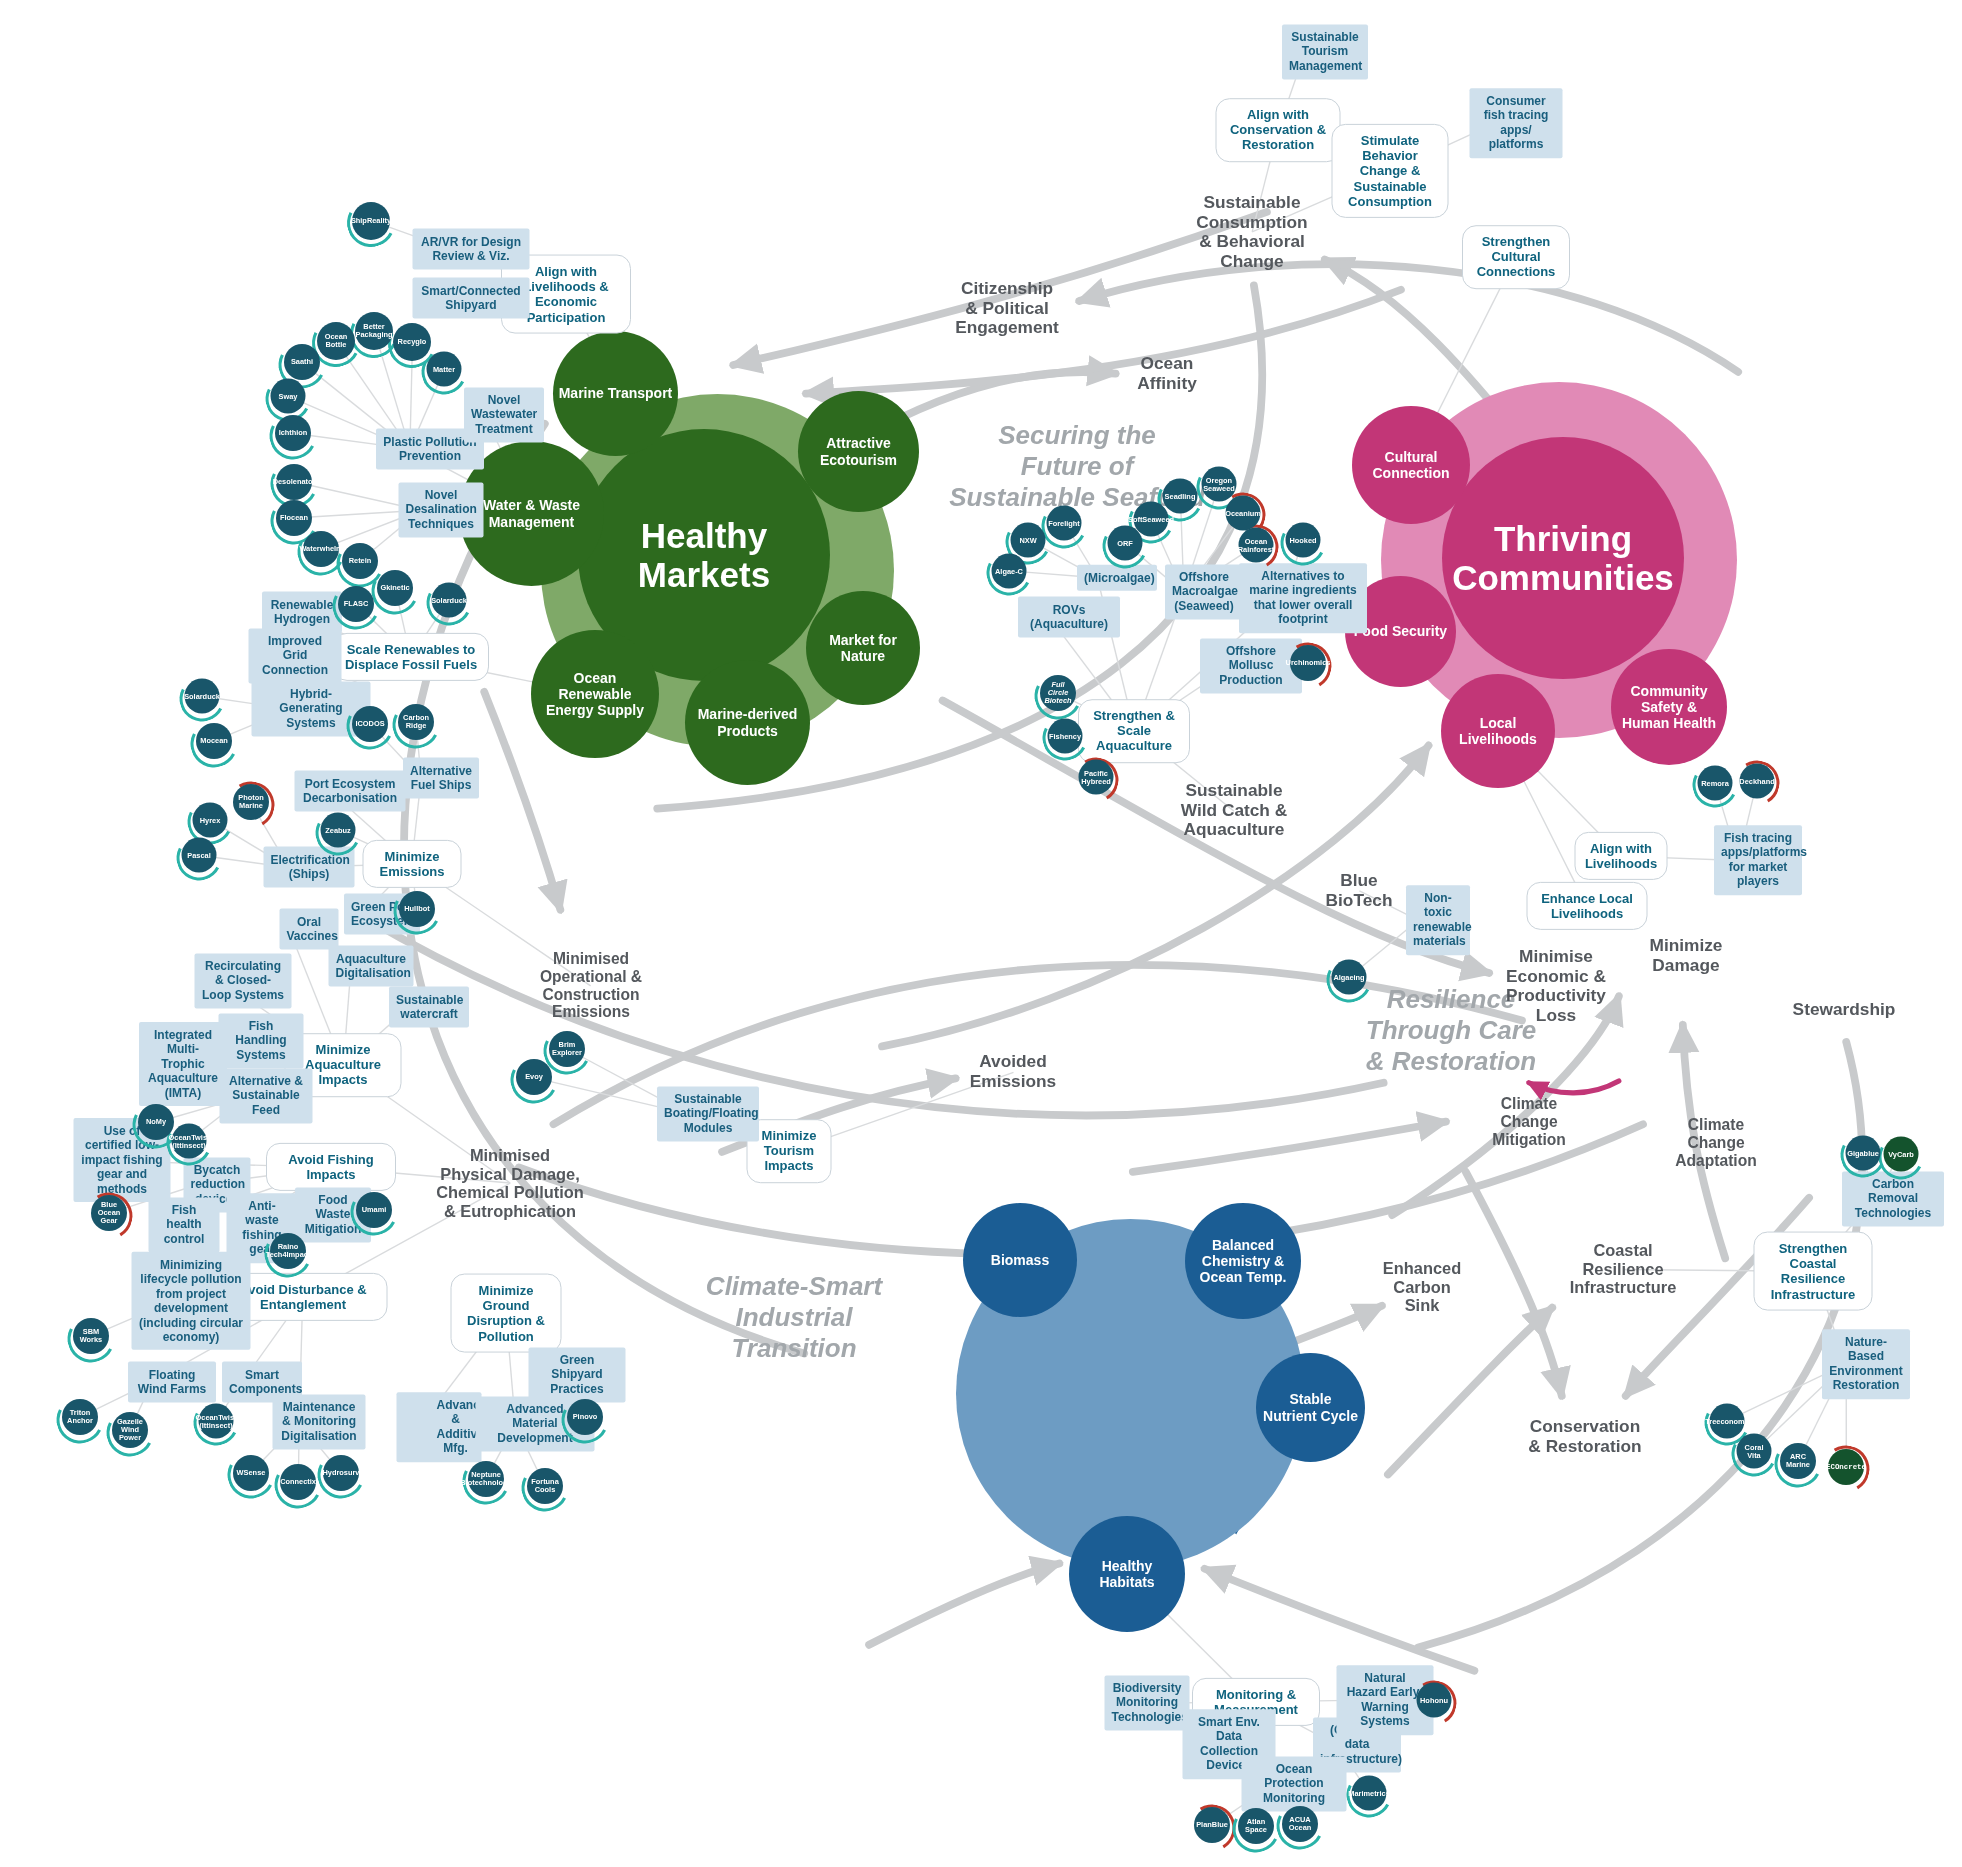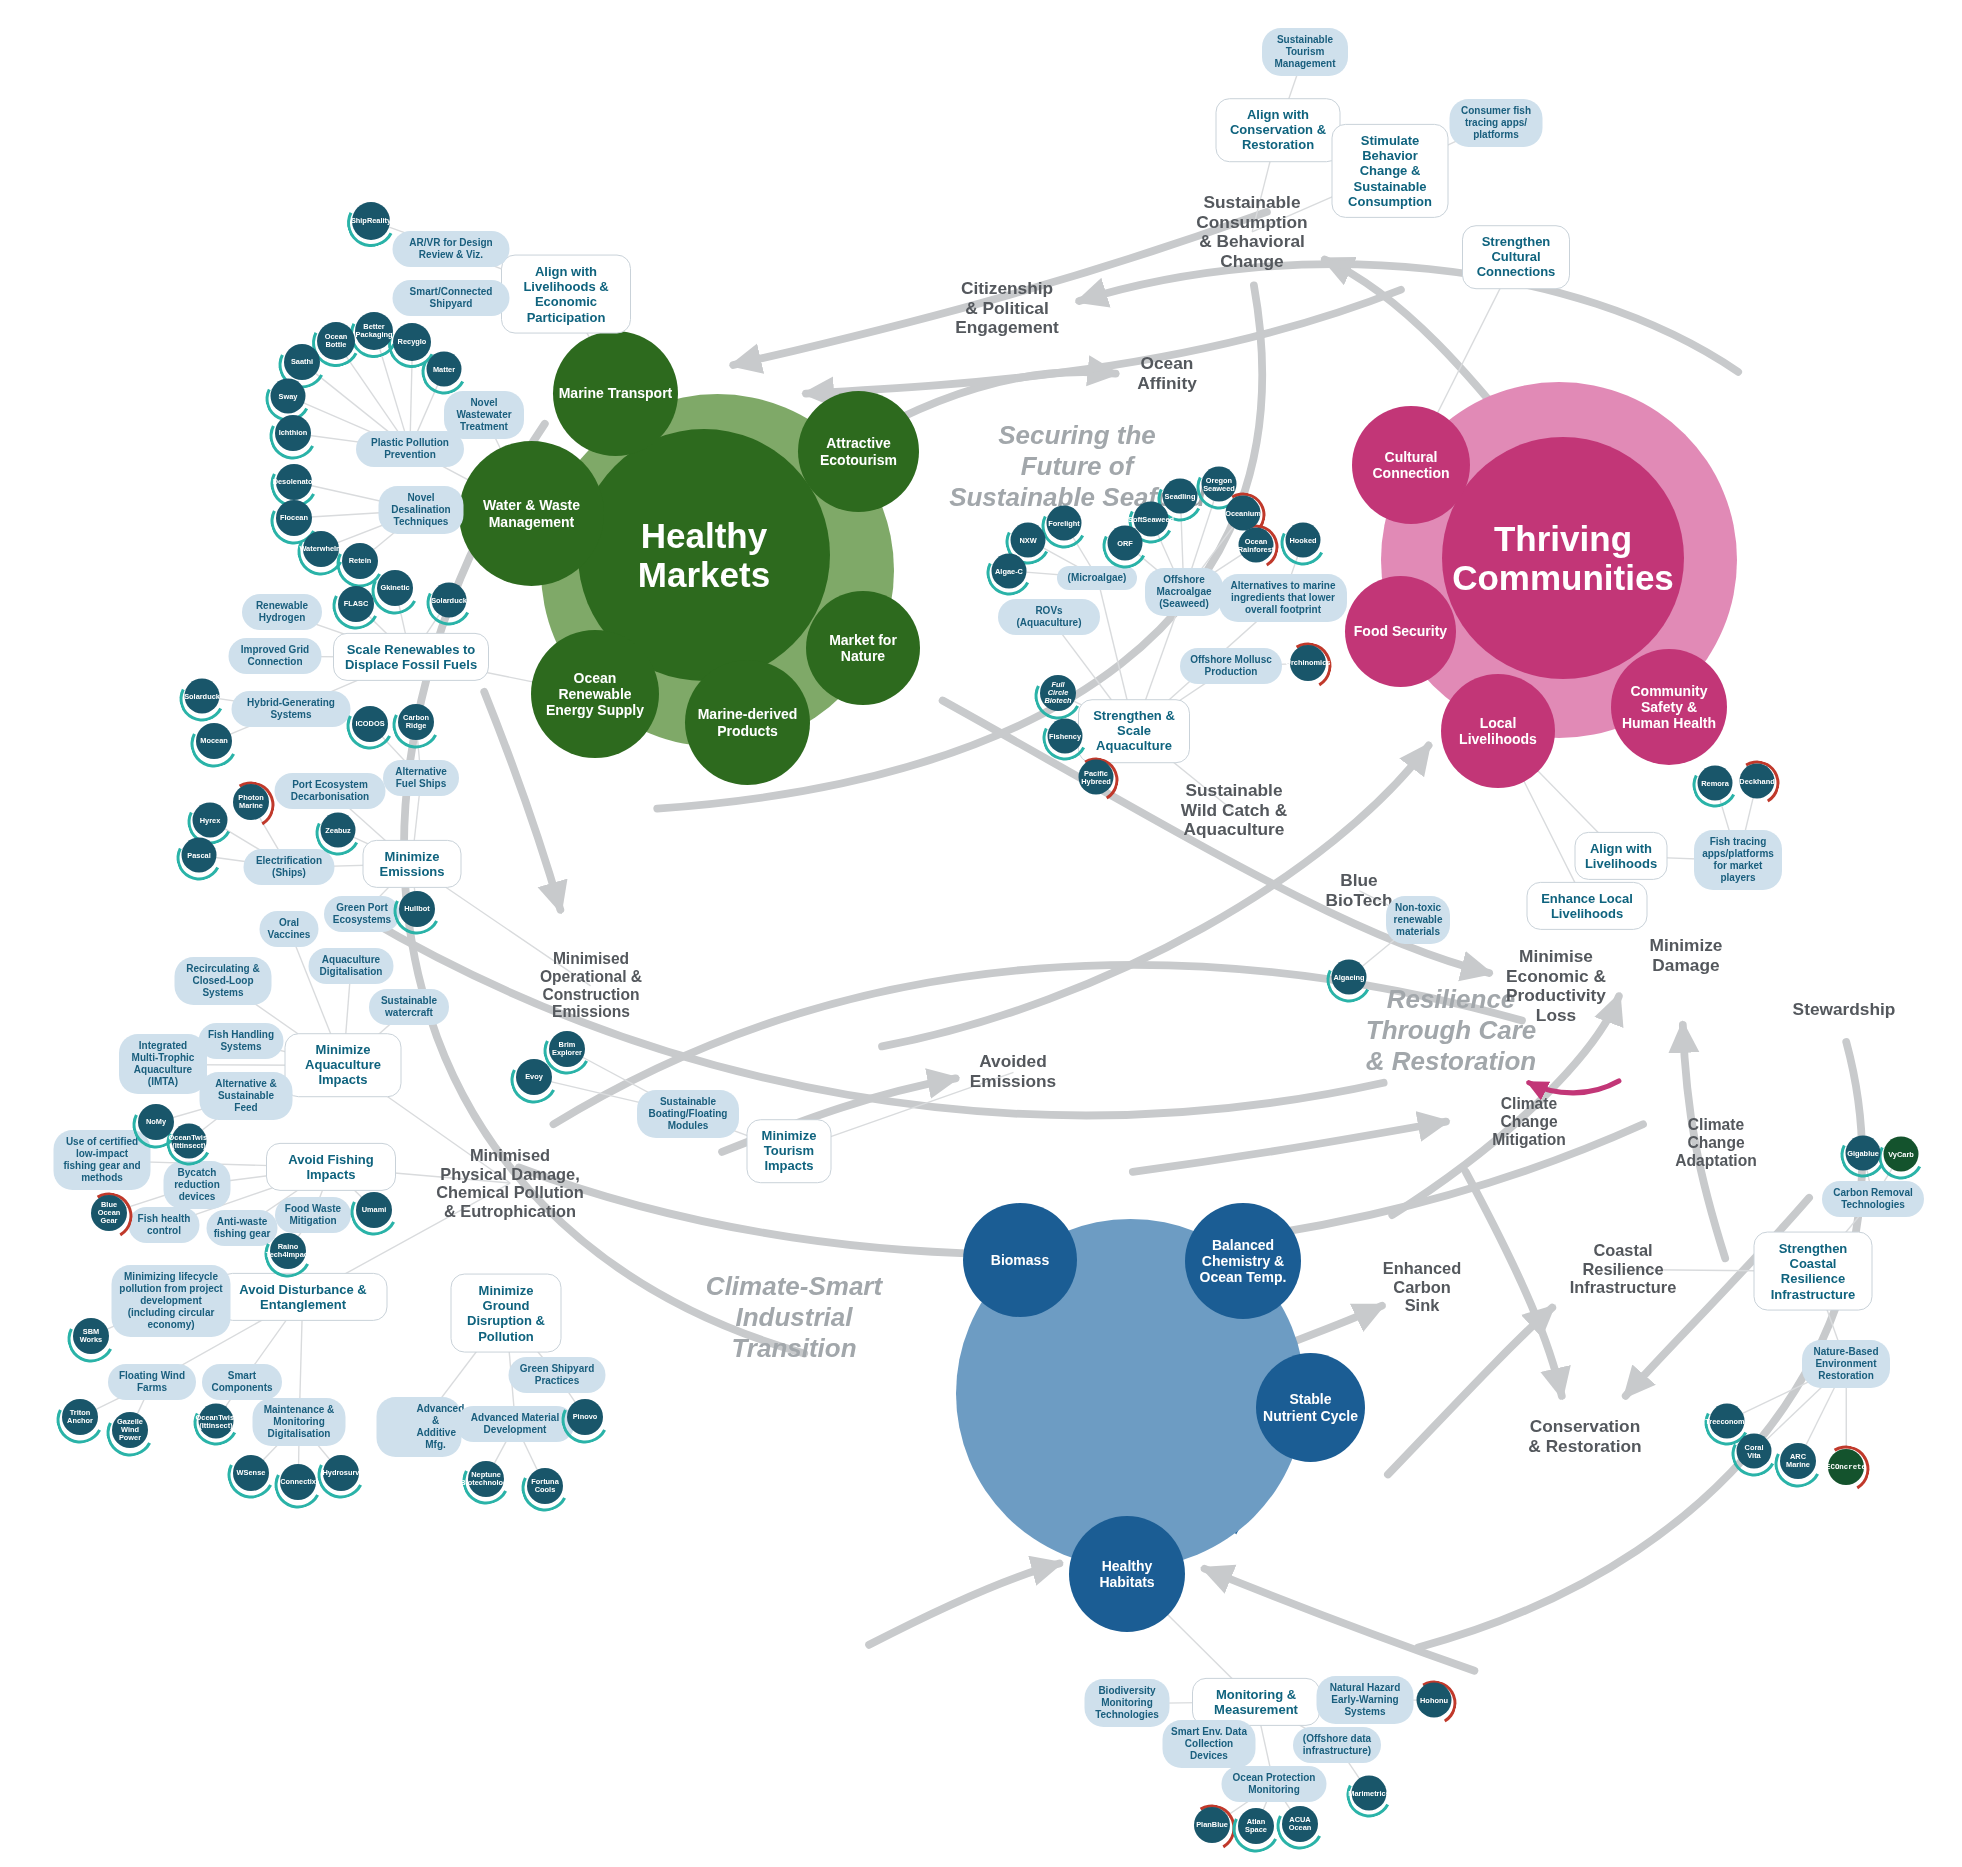--- a/index.html
+++ b/index.html
@@ -12,22 +12,22 @@
   .hubmain{z-index:2;line-height:1.12;}
   .sat{z-index:2;line-height:1.15;padding:5.2px;box-sizing:border-box;}
   .outcome{position:absolute;transform:translate(-50%,-50%);z-index:1;color:#54585d;
            font-weight:bold;text-align:center;white-space:pre-line;line-height:1.14;}
   .phrase{position:absolute;transform:translate(-50%,-50%);z-index:1;color:#a2a7ab;
            font-weight:bold;font-style:italic;text-align:center;white-space:pre-line;line-height:1.2;}
   .wbox{position:absolute;transform:translate(-50%,-50%);z-index:3;background:#ffffff;
            border:1.7px solid #c9d2d9;border-radius:14px;color:#0f637e;font-weight:bold;
            font-size:13px;line-height:1.18;text-align:center;padding:7.8px 8.6px;box-sizing:border-box;}
   .bbox{position:absolute;transform:translate(-50%,-50%);z-index:3;background:#cfe0ec;
-           border-radius:19px;color:#195e7d;font-weight:bold;font-size:10px;line-height:1.2;
-           text-align:center;padding:6px 7px;box-sizing:border-box;}
+           border-radius:2px;color:#195e7d;font-weight:bold;font-size:12px;line-height:1.2;
+           text-align:center;padding:6px 7px;box-sizing:border-box;margin-left:20px;}
   .snode{position:absolute;transform:translate(-50%,-50%);z-index:5;border-radius:50%;
            display:flex;align-items:center;justify-content:center;text-align:center;color:#fff;
            font-weight:bold;font-size:7.4px;line-height:1.08;padding:1.7px;box-sizing:border-box;}
   .sarc{position:absolute;transform:translate(-50%,-50%) rotate(-18deg);z-index:4;border-radius:50%;
            border:3.5px solid transparent;box-sizing:border-box;}
   .sarc.teal{border-bottom-color:#2ab3a8;border-left-color:#2ab3a8;}
   .sarc.red{border-top-color:#c0392b;border-right-color:#c0392b;transform:translate(-50%,-50%) rotate(14deg);}
 </style>
 </head>
 <body>

